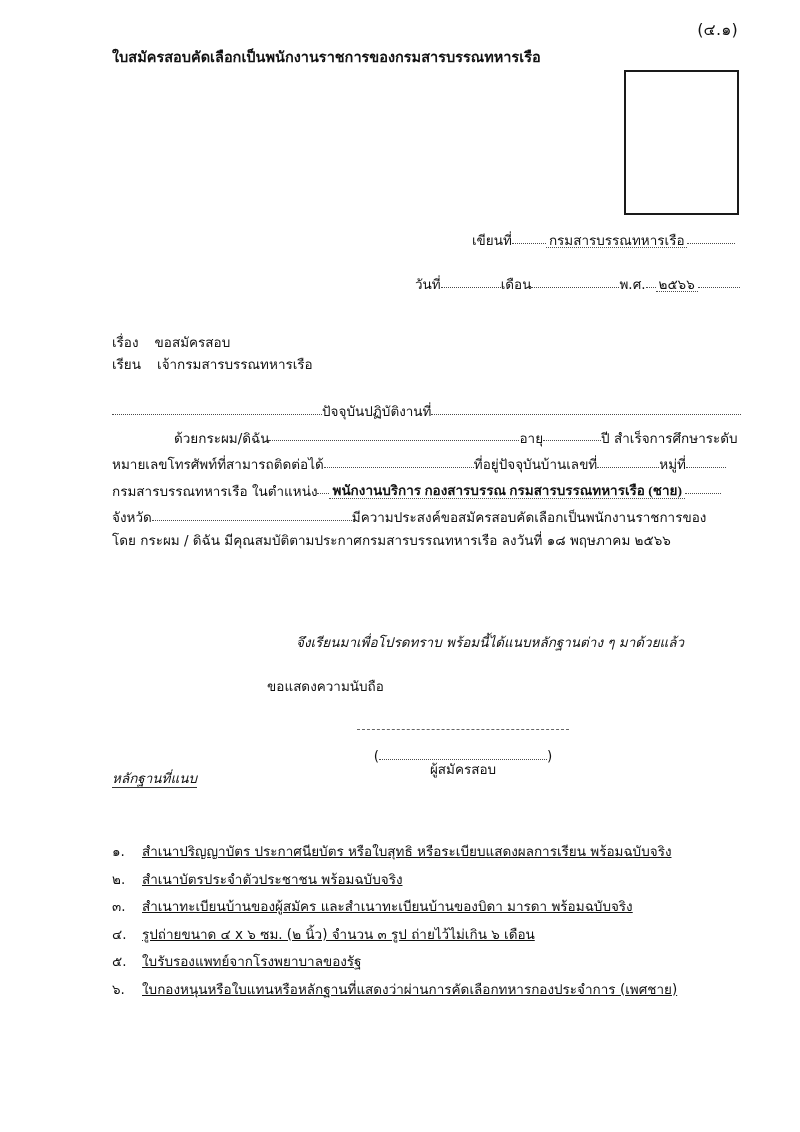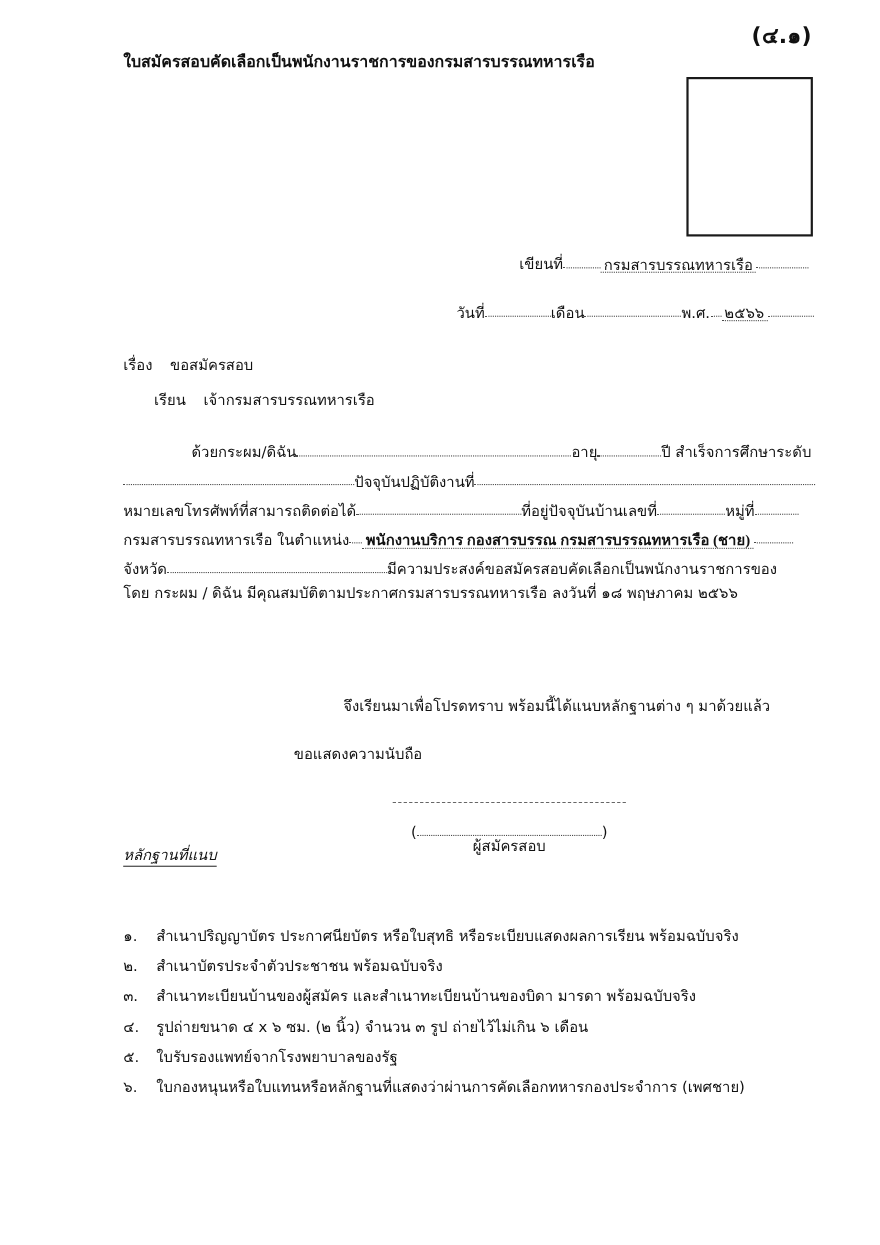--- a/index.html
+++ b/index.html
@@ -19,24 +19,23 @@
     overflow: hidden;
     font-size: 13.5px;
     line-height: 1.0;
   }
 
   
   .form-code {
     position: absolute;
     top: 22px;
     right: 62px;
-    font-size: 20px;
+    font-size: 16px;
     letter-spacing: 0.2px;
     white-space: nowrap;
-    font-weight: bold;
   }
   .doc-title {
     position: absolute;
     top: 50px;
     left: 112px;
     width: 560px;
     font-size: 14.5px;
     font-weight: bold;
     text-align: left;
     white-space: nowrap;
@@ -74,45 +73,46 @@
   
   .row {
     position: absolute;
     white-space: nowrap;
     font-size: 13.5px;
   }
 
   .place-row  { left: 472px; top: 230px; }
   .date-row   { left: 415px; top: 274px; }
 
-  .subject-row { left: 112px; top: 326px; }
-  .to-row      { left: 112px; top: 358px; margin-left: 28px; }
+  .subject-row { left: 112px; top: 336px; }
+  .to-row      { left: 112px; top: 358px; }
   .label-gap   { display: inline-block; width: 16px; }
 
   
   .body-block {
     position: absolute;
     left: 112px;
     top: 401px;
     width: 616px;
   }
   .body-block .bline {
     height: 26.5px;
     white-space: nowrap;
     font-size: 13.5px;
   }
   .indent { display: inline-block; width: 62px; }
 
   .closing {
     position: absolute;
-    left: 112px;
+    left: 96px;
     top: 636px;
     width: 616px;
     white-space: nowrap;
     font-size: 13.5px;
+    font-style: italic;
   }
   .regards {
     position: absolute;
     left: 0;
     top: 680px;
     width: 651px;
     text-align: center;
     font-size: 13.5px;
   }
 
@@ -161,21 +161,21 @@
     align-items: baseline;
     height: 27.5px;
     white-space: nowrap;
     font-size: 13.5px;
   }
   .attach-num {
     width: 30px;
     flex: none;
     text-align: left;
   }
-  .attach-text { flex: none; }
+  .attach-text { flex: none; text-decoration: underline; }
 </style>
 </head>
 <body>
 
 <div class="page">
 
   <div class="form-code">(๔.๑)</div>
   <div class="doc-title">ใบสมัครสอบคัดเลือกเป็นพนักงานราชการของกรมสารบรรณทหารเรือ</div>
   <div class="photo-box"></div>
 
@@ -190,25 +190,25 @@
   <div class="row subject-row">
     <span>เรื่อง</span><span class="label-gap"></span><span>ขอสมัครสอบ</span>
   </div>
   <div class="row to-row">
     <span>เรียน</span><span class="label-gap"></span><span>เจ้ากรมสารบรรณทหารเรือ</span>
   </div>
 
   <div class="body-block">
 
     <div class="bline">
+      <span class="dots" style="width:210px"></span><span>ปัจจุบันปฏิบัติงานที่</span><span class="dots" style="width:310px"></span>
+    </div>
+
+    <div class="bline">
       <span class="indent"></span><span>ด้วยกระผม/ดิฉัน</span><span class="dots" style="width:250px"></span><span>อายุ</span><span class="dots" style="width:58px"></span><span>ปี  สำเร็จการศึกษาระดับ</span>
-    </div>
-
-    <div class="bline">
-      <span class="dots" style="width:210px"></span><span>ปัจจุบันปฏิบัติงานที่</span><span class="dots" style="width:310px"></span>
     </div>
 
     <div class="bline">
       <span>หมายเลขโทรศัพท์ที่สามารถติดต่อได้</span><span class="dots" style="width:150px"></span><span>ที่อยู่ปัจจุบันบ้านเลขที่</span><span class="dots" style="width:62px"></span><span>หมู่ที่</span><span class="dots" style="width:40px"></span>
     </div>
 
 
     <div class="bline">
       <span>กรมสารบรรณทหารเรือ ในตำแหน่ง</span><span class="dots" style="width:12px"></span><span class="filled bold">พนักงานบริการ กองสารบรรณ กรมสารบรรณทหารเรือ (ชาย)</span><span class="dots" style="width:36px"></span>
     </div>

